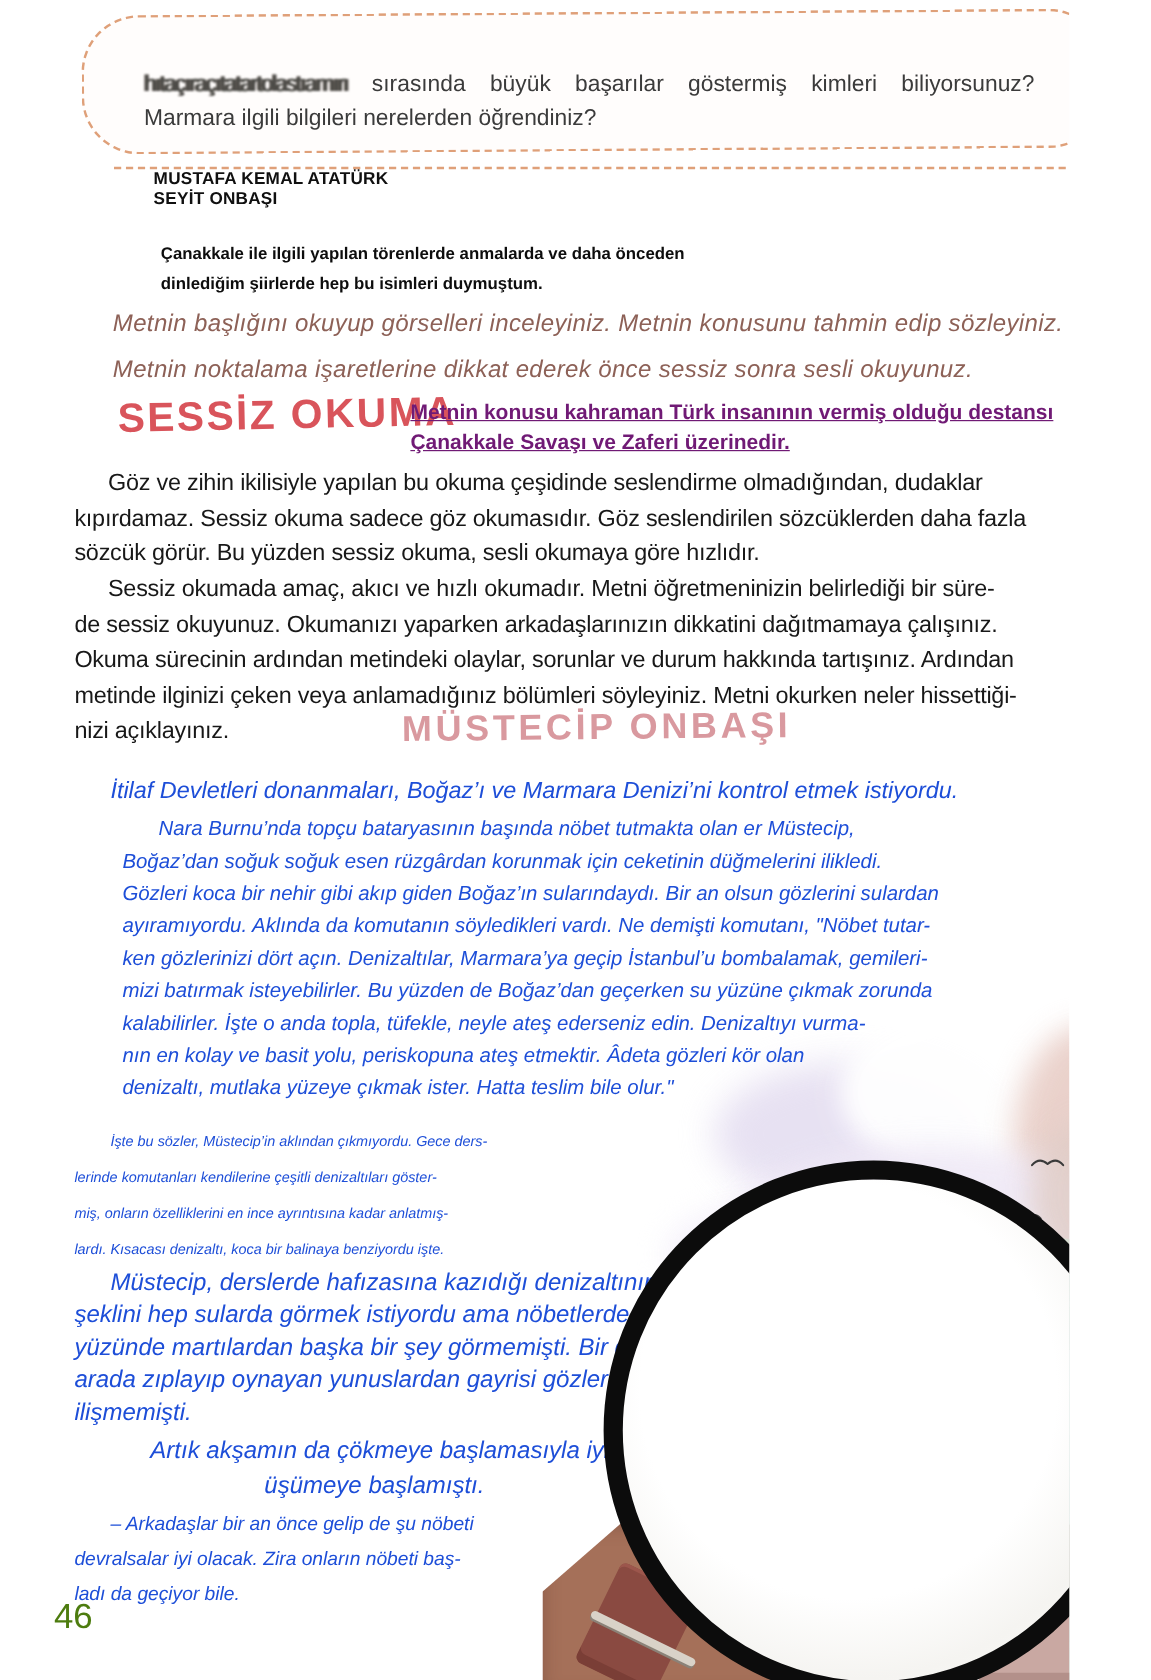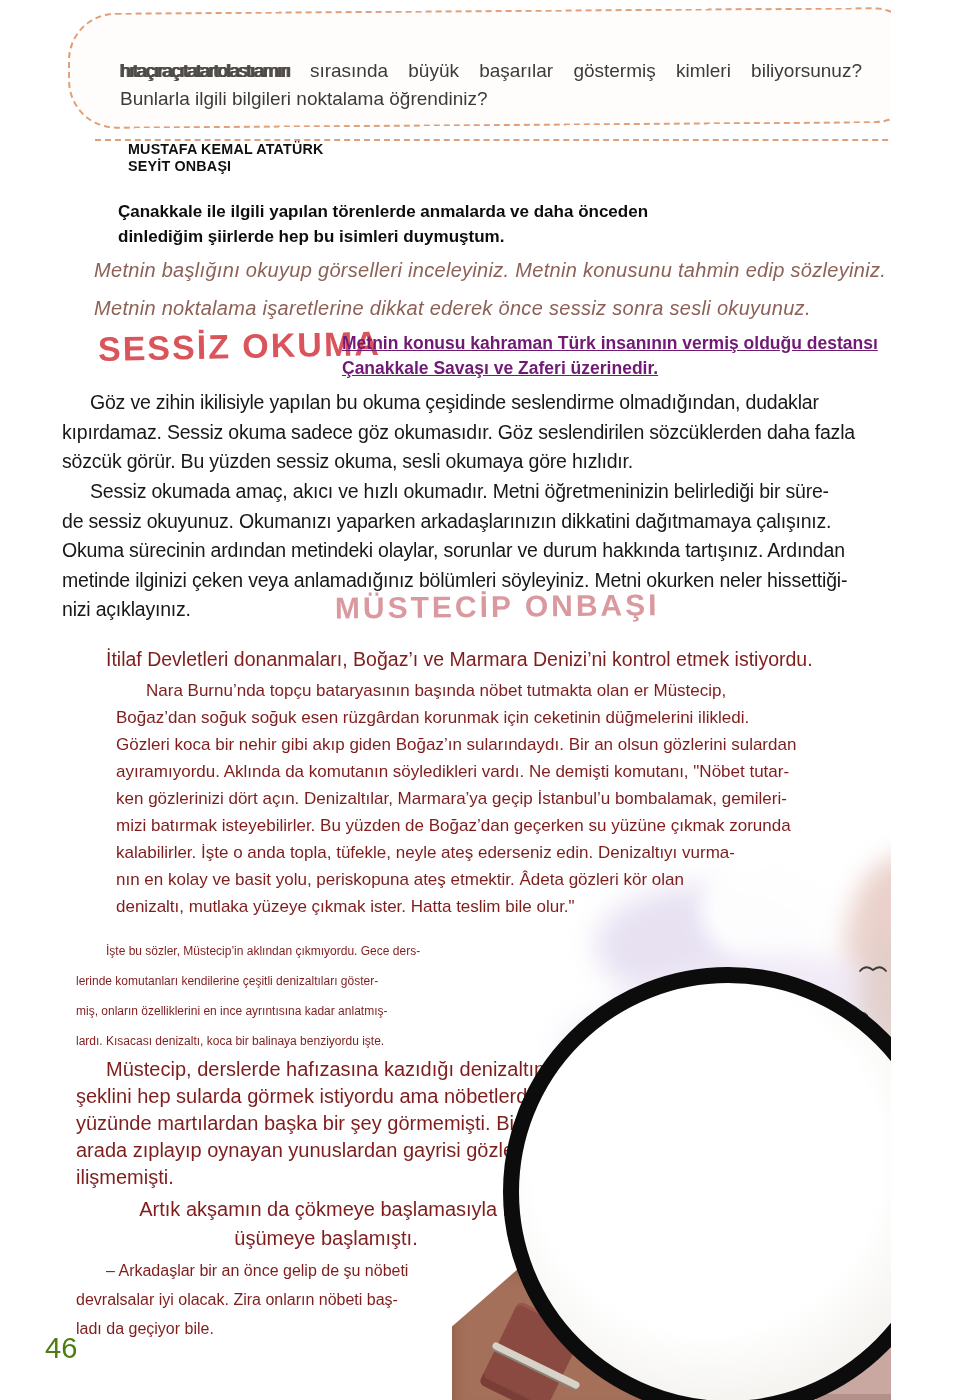--- a/index.html
+++ b/index.html
@@ -27,21 +27,21 @@
     filter:blur(0.7px); letter-spacing:-1.5px; color:#4a4a46;
     text-shadow:1px 0 #55504c, -1px 0 #6a625c;
   }
   .qline2{ left:120px; top:88px; font-size:19px; color:#3b3b3b; }
 
   .names{
     left:128px; top:141px; font-size:14.3px; font-weight:bold;
     line-height:17px; color:#101010; letter-spacing:0.2px;
   }
   .answer-note{
-    left:118px; top:199px; width:620px; font-size:17px; font-weight:bold;
+    left:134px; top:199px; width:620px; font-size:14px; font-weight:bold;
     line-height:25px; color:#0d0d0d;
   }
   .instructions{
     left:94px; top:252px; width:830px; font-size:20px; font-style:italic;
     line-height:37.5px; color:#8d6157; letter-spacing:0.3px;
   }
   .sessiz-title{
     left:98px; top:327px; font-size:34px; font-weight:600; color:#d9545b;
     letter-spacing:2px; transform:rotate(-1.2deg); white-space:nowrap;
   }
@@ -54,21 +54,21 @@
     line-height:29.5px; color:#181818; text-indent:28px; letter-spacing:-0.2px;
   }
   .reading.p1{ top:388px; }
   .reading.p2{ top:477px; }
 
   .story-title{
     left:335px; top:590px; width:300px; text-align:center; font-size:30px;
     font-weight:600; color:rgba(194,90,100,0.62); letter-spacing:3px;
     transform:rotate(-0.6deg); white-space:nowrap;
   }
-  .story{ left:76px; color:#7f1d1d; text-indent:30px; z-index:2; }
+  .story{ left:62px; color:#1d4ed8; text-indent:30px; z-index:2;font-style:italic; }
   .story.p1{ top:646px; width:820px; font-size:19.5px; line-height:27px; }
   .story.p2{ top:677px; width:820px; font-size:17px; line-height:27px;margin-left:40px; }
   .story.p3{ top:936px; width:570px; font-size:12px;  line-height:30px; }
   .story.p4{ top:1056px; width:545px; font-size:20px; line-height:27px; }
   .story.p5{ top:1195px; width:500px; font-size:20px; line-height:29px;text-align:center; }
   .story.p6{ top:1256px; width:475px; font-size:16px; line-height:29px; }
 
   .page-number{ left:45px; top:1332px; font-size:29px; color:#4d7c0f; }
 
   
@@ -124,21 +124,21 @@
 <body>
 
 <div class="page">
 
   <div class="abs qbox"></div>
   <div class="abs qline-extra"></div>
   <div class="abs qline1">
     <span class="garbled">hıtaçıraçıtatartolastıamırı</span>
     <span>sırasında büyük başarılar göstermiş kimleri biliyorsunuz?</span>
   </div>
-  <div class="abs qline2">Bunlarla ilgili bilgileri noktalama öğrendiniz?</div>
+  <div class="abs qline2">Marmara ilgili bilgileri nerelerden öğrendiniz?</div>
 
   <div class="abs names">MUSTAFA KEMAL ATATÜRK<br>SEYİT ONBAŞI</div>
   <div class="abs answer-note">Çanakkale ile ilgili yapılan törenlerde anmalarda ve daha önceden<br>dinlediğim şiirlerde hep bu isimleri duymuştum.</div>
 
   <div class="abs instructions">Metnin başlığını okuyup görselleri inceleyiniz. Metnin konusunu tahmin edip sözleyiniz.<br>Metnin noktalama işaretlerine dikkat ederek önce sessiz sonra sesli okuyunuz.</div>
 
   <div class="abs sessiz-title">SESSİZ OKUMA</div>
   <div class="abs sessiz-note">Metnin konusu kahraman Türk insanının vermiş olduğu destansı<br>Çanakkale Savaşı ve Zaferi üzerinedir.</div>
 
   <div class="abs reading p1">Göz ve zihin ikilisiyle yapılan bu okuma çeşidinde seslendirme olmadığından, dudaklar<br>kıpırdamaz. Sessiz okuma sadece göz okumasıdır. Göz seslendirilen sözcüklerden daha fazla<br>sözcük görür. Bu yüzden sessiz okuma, sesli okumaya göre hızlıdır.</div>

